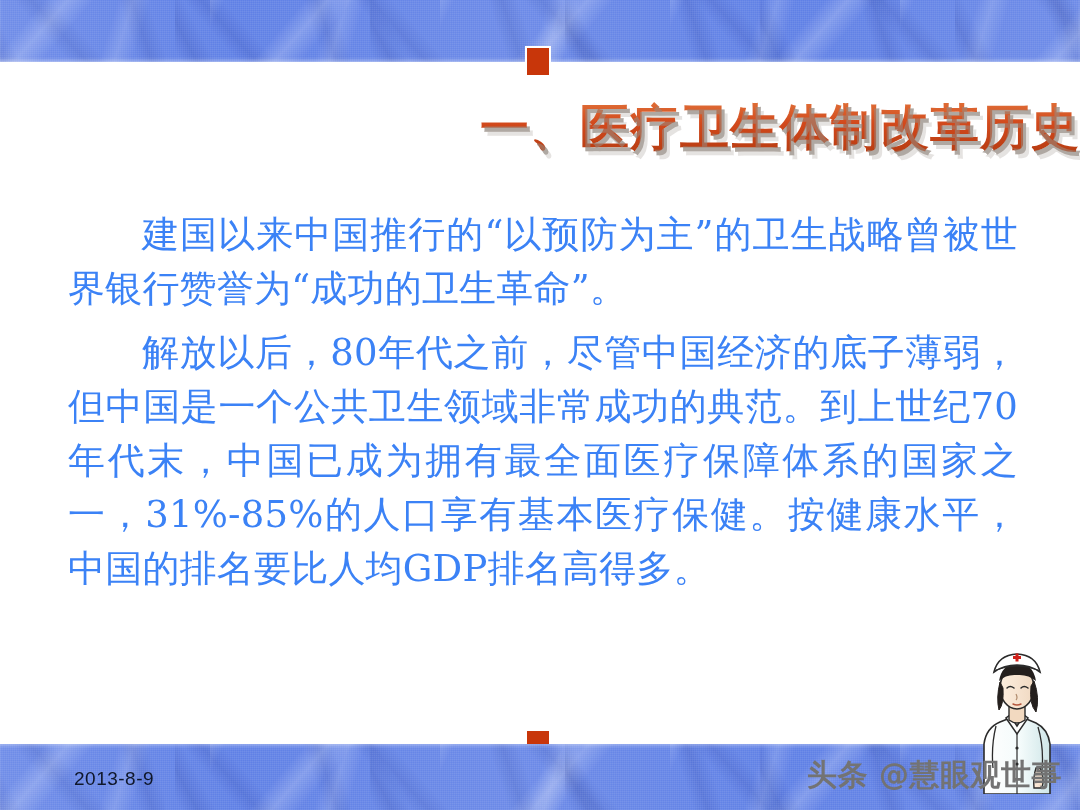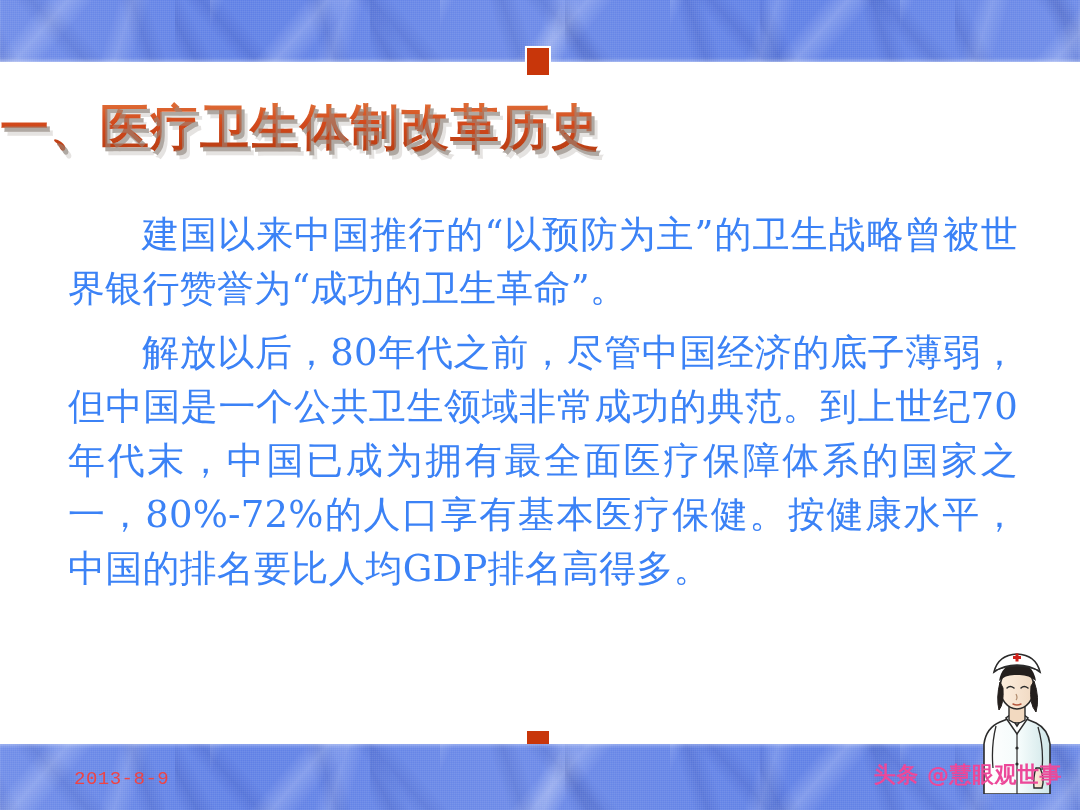--- a/index.html
+++ b/index.html
@@ -76,21 +76,21 @@
   }
   #top-red-square    { left: 525px; top: 46px; }
   #bottom-red-square { left: 525px; top: 729px; }
 
   
   #title {
     position: absolute;
     left: 0;
     top: 98px;
     width: 1080px;
-    text-align: left;
+    text-align: right;
     font-family: "DejaVu Sans", "Liberation Sans", sans-serif;
     font-weight: bold;
     font-size: 49px;
     line-height: 60px;
     letter-spacing: 1px;
     white-space: nowrap;
     color: #d2491c;
     background-image: linear-gradient(180deg, #e2753c 0%, #d2491c 42%, #b33a10 100%);
     -webkit-background-clip: text;
     background-clip: text;
@@ -117,38 +117,38 @@
     text-justify: inter-character;
     letter-spacing: 0.2px;
   }
   #para-2 { margin-top: 10px; }
 
   
   #footer-date {
     position: absolute;
     left: 74px;
     top: 768px;
-    font-family: Liberation Mono, monospace;
+    font-family: Liberation Sans, sans-serif;
     font-size: 19px;
     line-height: 22px;
-    color: #ef4444;
+    color: #0f172a;
     letter-spacing: 0.5px;
     text-align: right;
   }
 
   
   #watermark {
     position: absolute;
     right: 18px;
     top: 757px;
     font-family: "DejaVu Sans", "Liberation Sans", sans-serif;
     font-weight: bold;
-    font-size: 22px;
+    font-size: 30px;
     line-height: 36px;
-    color: #ec4899;
+    color: #737373;
     white-space: nowrap;
     letter-spacing: 0.5px;
     z-index: 6;
   }
 
   
   #nurse-illustration {
     position: absolute;
     left: 966px;
     top: 648px;
@@ -164,21 +164,21 @@
 <div id="slide">
 
   <div class="band" id="header-band"></div>
 
   <div class="red-square" id="top-red-square"></div>
 
   <div id="title">一、医疗卫生体制改革历史</div>
 
   <div id="body-copy">
     <p class="para" id="para-1">建国以来中国推行的“以预防为主”的卫生战略曾被世界银行赞誉为“成功的卫生革命”。</p>
-    <p class="para" id="para-2">解放以后，80年代之前，尽管中国经济的底子薄弱，但中国是一个公共卫生领域非常成功的典范。到上世纪70年代末，中国已成为拥有最全面医疗保障体系的国家之一，80%-72%的人口享有基本医疗保健。按健康水平，中国的排名要比人均GDP排名高得多。</p>
+    <p class="para" id="para-2">解放以后，80年代之前，尽管中国经济的底子薄弱，但中国是一个公共卫生领域非常成功的典范。到上世纪70年代末，中国已成为拥有最全面医疗保障体系的国家之一，31%-85%的人口享有基本医疗保健。按健康水平，中国的排名要比人均GDP排名高得多。</p>
   </div>
 
   <div class="red-square" id="bottom-red-square"></div>
 
   <div class="band" id="footer-band"></div>
 
   <div id="footer-date">2013-8-9</div>
 
   <div id="nurse-illustration">
     <svg viewBox="0 0 100 146" xmlns="http://www.w3.org/2000/svg">

